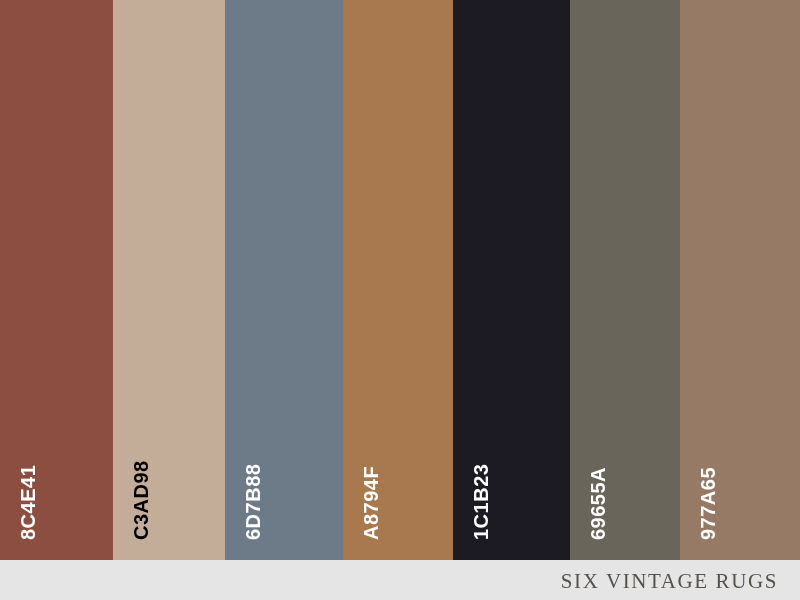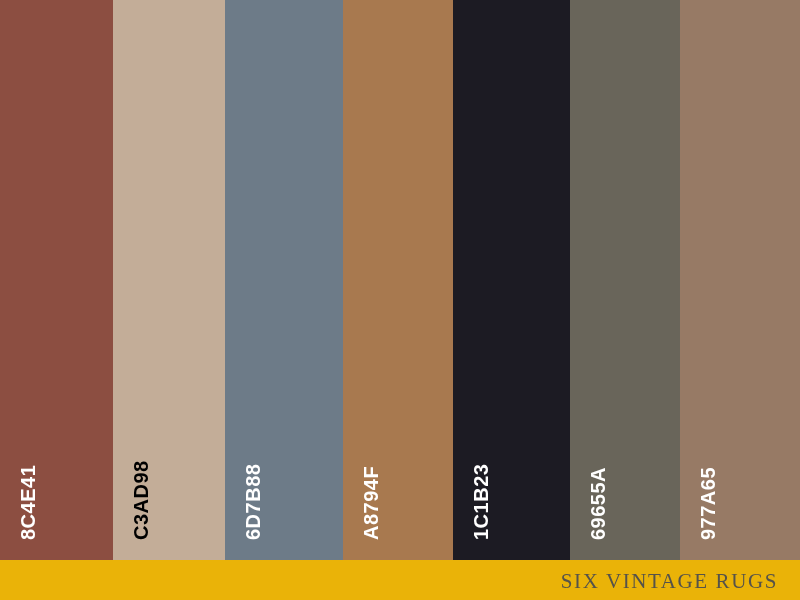--- a/index.html
+++ b/index.html
@@ -54,21 +54,21 @@
     line-height: 1;
   }
 
   
   #footer-band {
     position: absolute;
     left: 0;
     top: 560px;
     width: 800px;
     height: 40px;
-    background: #eab308;
+    background: #e5e5e5;
   }
 
   #palette-caption {
     position: absolute;
     right: 22px;
     top: 8px;
     font-family: "Liberation Serif", serif;
     font-size: 21px;
     letter-spacing: 1.6px;
     color: #55524a;

